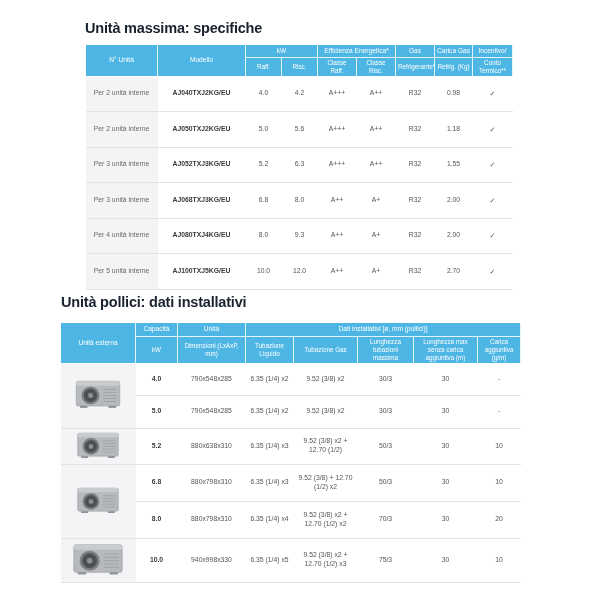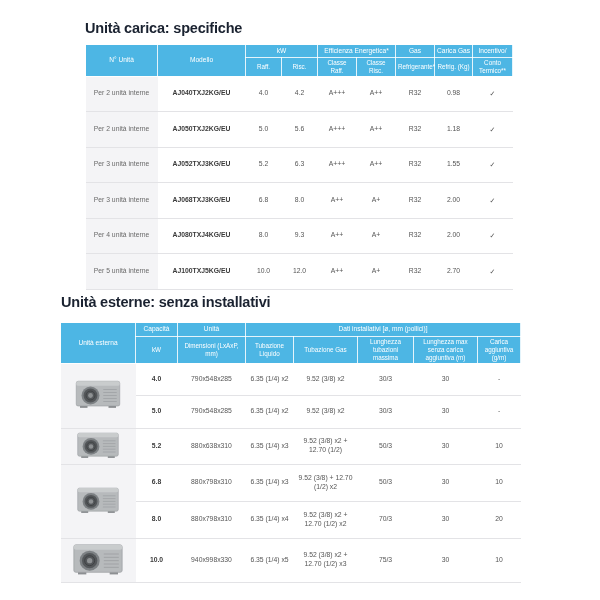--- a/index.html
+++ b/index.html
@@ -49,21 +49,21 @@
       <line x1="37" y1="18" x2="55" y2="18"></line>
       <line x1="37" y1="22" x2="55" y2="22"></line>
       <line x1="37" y1="26" x2="55" y2="26"></line>
       <line x1="37" y1="30" x2="55" y2="30"></line>
     </g>
     <rect x="6" y="36" width="10" height="2.5" fill="#8c8f92"></rect>
     <rect x="44" y="36" width="10" height="2.5" fill="#8c8f92"></rect>
   </symbol>
 </svg>
 
-<div class="sec-title" id="title1">Unità carica: specifiche</div>
+<div class="sec-title" id="title1">Unità massima: specifiche</div>
 
 <div class="tbl-wrap" id="t1wrap">
   <table>
     <colgroup>
       <col style="width:72px">
         <col style="width:88px">
         <col style="width:36px">
         <col style="width:36px">
       <col style="width:39px">
         <col style="width:39px">
@@ -155,21 +155,21 @@
         <td>A++</td>
         <td>A+</td>
         <td>R32</td>
         <td>2.70</td>
         <td class="check">✓</td>
       </tr>
     </tbody>
   </table>
 </div>
 
-<div class="sec-title" id="title2">Unità esterne: senza installativi</div>
+<div class="sec-title" id="title2">Unità pollici: dati installativi</div>
 
 <div class="tbl-wrap" id="t2wrap">
   <table>
     <colgroup>
       <col style="width:75px">
         <col style="width:42px">
         <col style="width:68px">
         <col style="width:48px">
       <col style="width:64px">
         <col style="width:56px">

